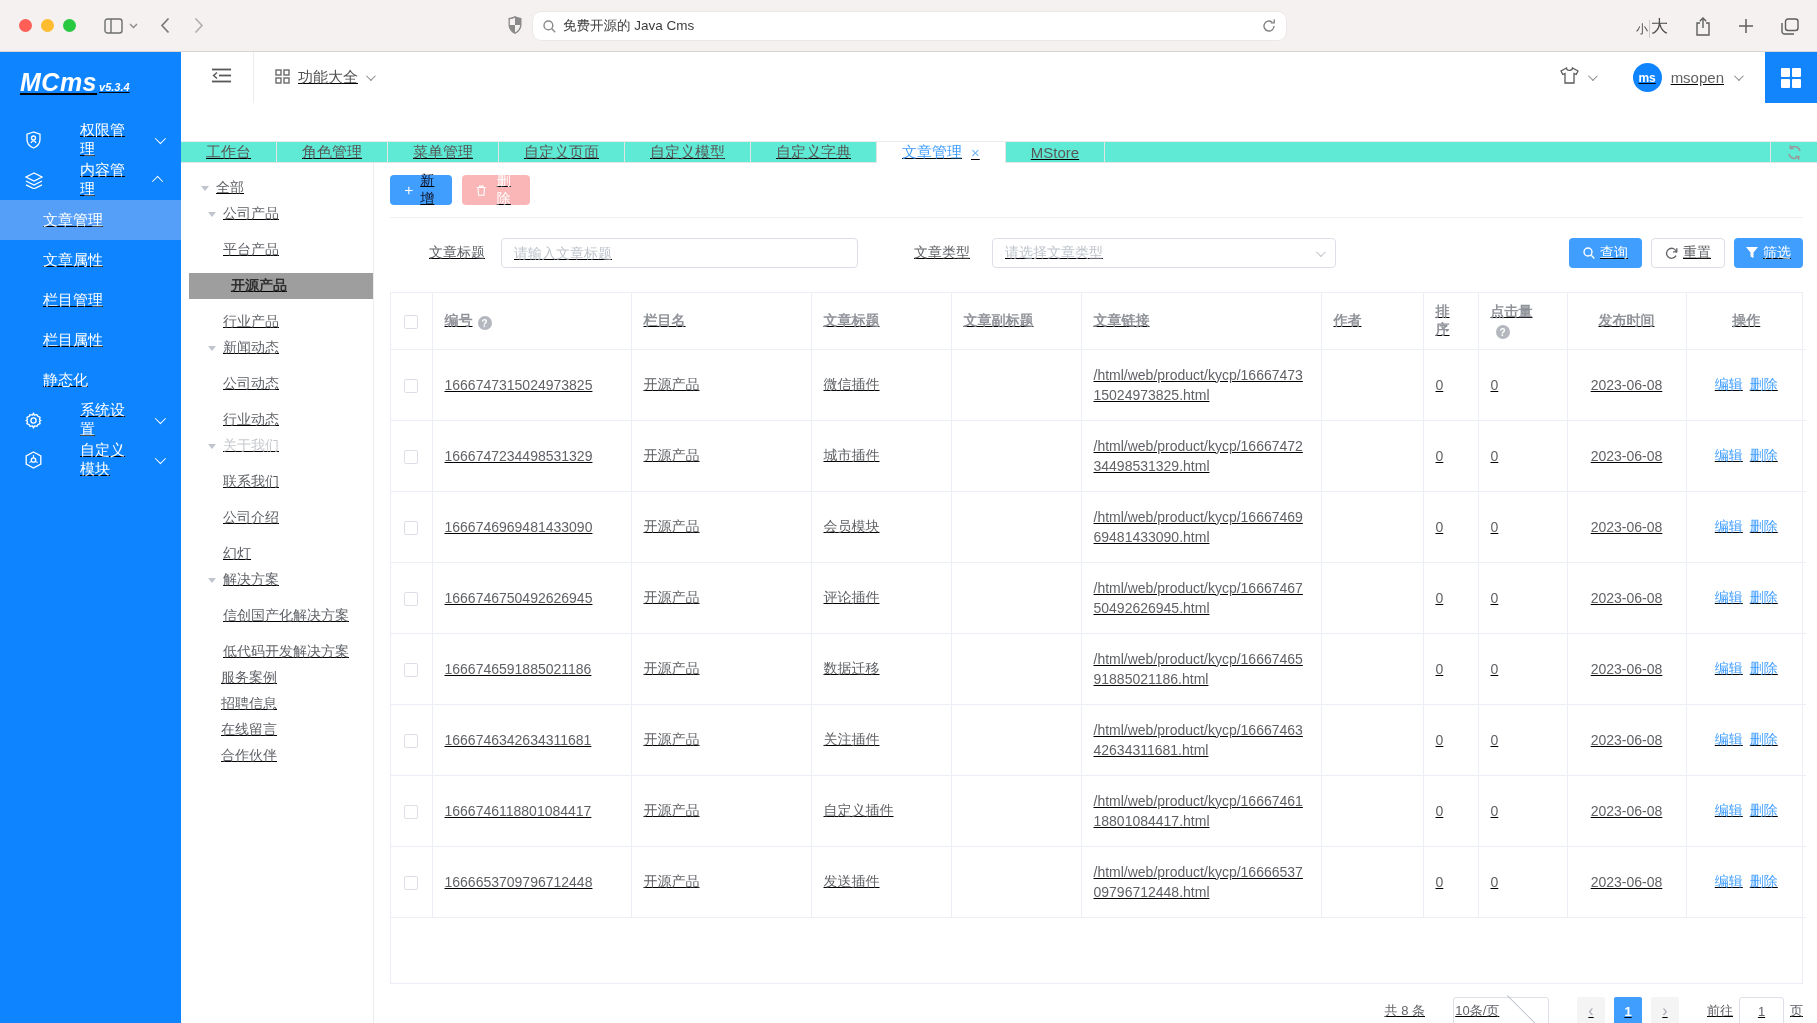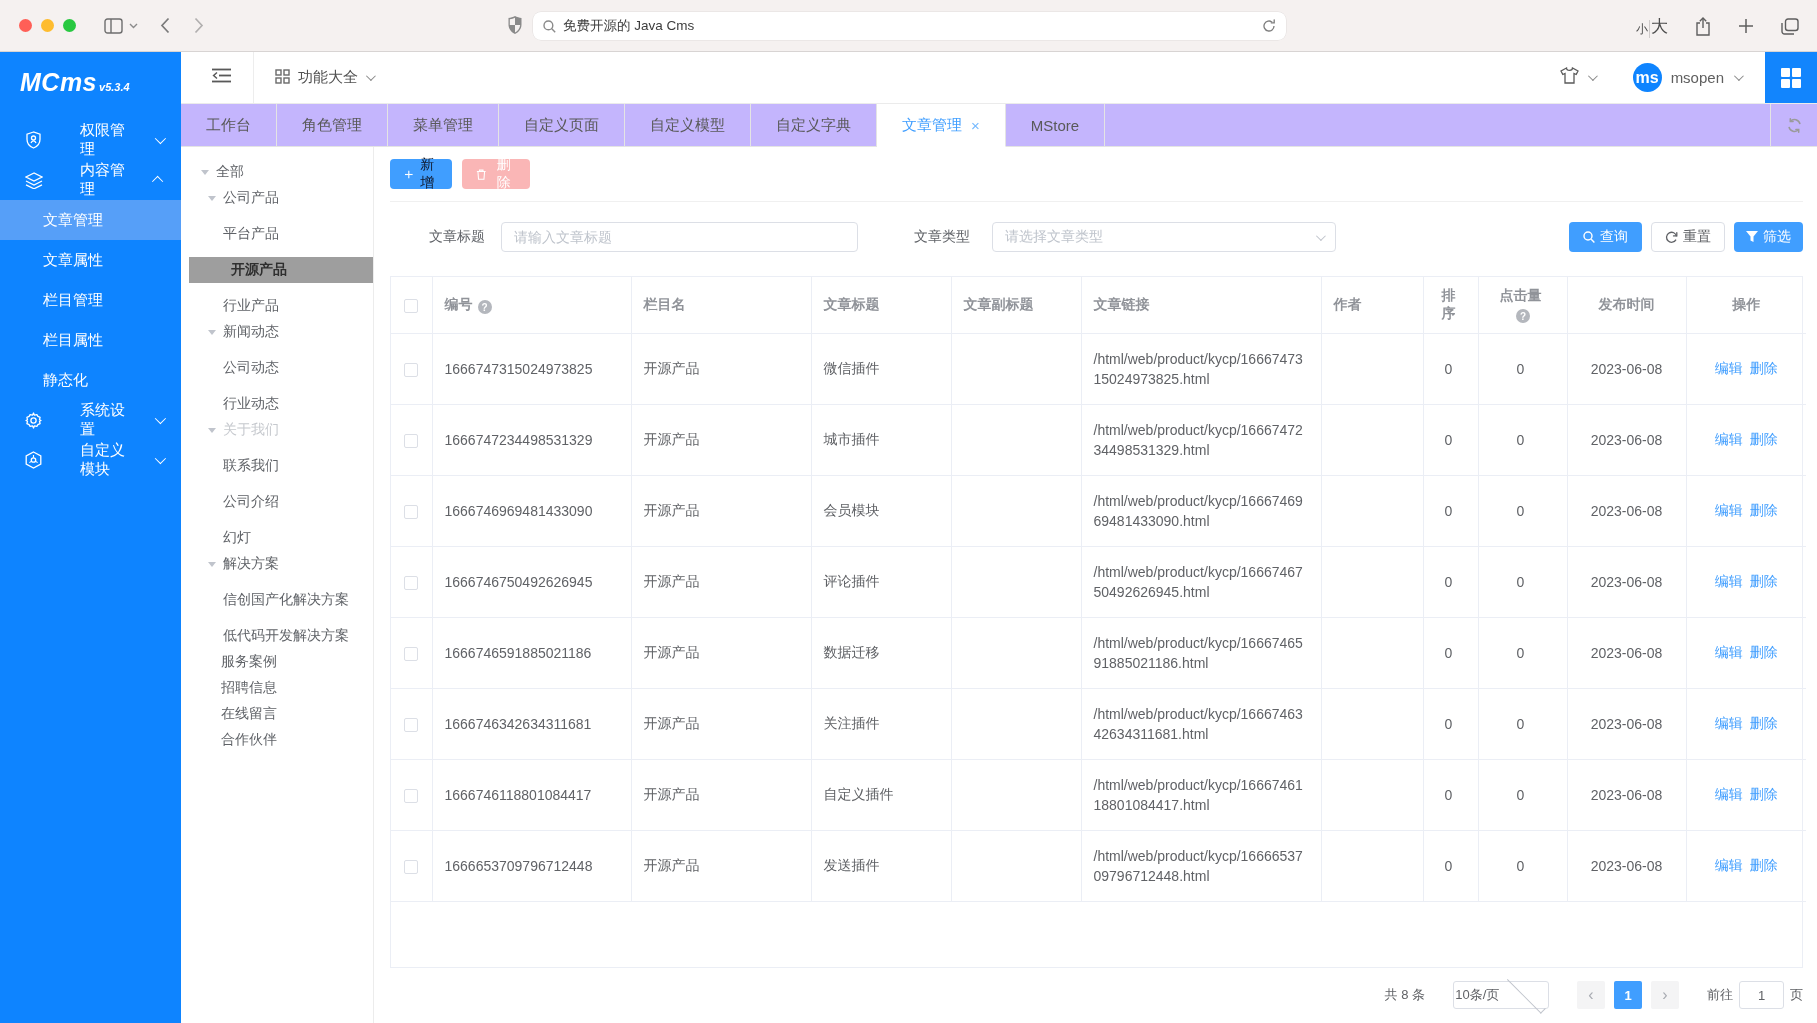--- a/index.html
+++ b/index.html
@@ -19,21 +19,21 @@
   .c-fwd { margin-left:24px; opacity:.55; }
   .c-shield { position:absolute; left:508px; top:16px; }
   .urlbar { position:absolute; left:533px; top:12px; width:753px; height:28px; background:#fff; border-radius:8px; box-shadow:0 0 0 .5px rgba(0,0,0,.08); display:flex; align-items:center; padding:0 10px; }
   .urlbar .utext { font-size:13.5px; color:#3c3c3c; margin-left:7px; flex:1; }
   .chrome-right { position:absolute; right:18px; top:0; height:52px; display:flex; align-items:center; gap:27px; color:#4c4c4c; }
   .fontsz { display:flex; align-items:flex-end; gap:14px; border-right:none; }
   .fontsz .small { font-size:12px; } .fontsz .big { font-size:17px; }
   .vline { width:1px; height:18px; background:#cfcbca; margin:0 -13px; }
 
   
-  .app { display:flex; height:971px; }
+  .app { display:flex; height:971px;text-decoration:underline; }
 
   
   .sidebar { width:181px; background:#0e84ff; color:#fff; flex-shrink:0; }
   .logo { height:54px; display:flex; align-items:baseline; padding:16px 0 0 20px; }
   .logo .nm { font-size:25px; font-weight:bold; font-style:italic; letter-spacing:.5px; }
   .logo .ver { font-size:11px; font-style:italic; font-weight:bold; margin-left:2px; }
   .menu { margin-top:14px; font-size:15px; }
   .menu-item { height:40px; display:flex; align-items:center; padding:0 18px 0 25px; cursor:pointer;gap:28px; }
   .mi-icon { width:18px; height:18px; margin-right:9px; display:flex; align-items:center; }
   .mi-label { flex:1; }
@@ -44,26 +44,26 @@
 
   
   .rightcol { flex:1; display:flex; flex-direction:column; min-width:0; }
   .hdr { height:51px; background:#fff; display:flex; align-items:center; position:relative; }
   .h-collapse { margin:0 0 0 31px; color:#595959; cursor:pointer; }
   .h-div { width:1px; height:51px; background:#ededed; margin-left:22px; }
   .h-appmenu { display:flex; align-items:center; margin-left:21px; color:#515151; font-size:15px; cursor:pointer; gap:8px; }
   .chev-g { width:7px; height:7px; border-right:1.4px solid #8a8a8a; border-bottom:1.4px solid #8a8a8a; transform:rotate(45deg) translateY(-2px); }
   .hdr-right { margin-left:auto; display:flex; align-items:center; }
   .h-theme { display:flex; align-items:center; gap:9px; color:#5a5a5a; cursor:pointer; }
-  .avatar { width:29px; height:29px; border-radius:50%; background:#0e84ff; color:#fff; font-size:16px; display:flex; align-items:center; justify-content:center; margin-left:38px; font-weight:bold; }
+  .avatar { width:29px; height:29px; border-radius:50%; background:#0e84ff; color:#fff; font-size:12px; display:flex; align-items:center; justify-content:center; margin-left:38px; font-weight:bold; }
   .uname { font-size:15px; color:#5f5f5f; margin:0 10px 0 9px; }
   .appgrid { width:52px; height:51px; background:#1285fd; margin-left:24px; display:flex; align-items:center; justify-content:center; cursor:pointer; }
 
   
-  .tabbar { height:44px; background:#c4b5fd; border-top:1px solid #ebebeb; border-bottom:1px solid #e4e4e4; display:flex; font-size:15px; color:#595959; }
+  .tabbar { height:22px; background:#5eead4; border-top:1px solid #ebebeb; border-bottom:1px solid #e4e4e4; display:flex; font-size:15px; color:#595959;margin-top:38px; }
   .tab { padding:0 25px; display:flex; align-items:center; border-right:1px solid #e4e4e4; cursor:pointer; white-space:nowrap; }
   .tab.active { background:#fff; color:#409eff; border-bottom:1px solid #fff; margin-bottom:-1px; }
   .tab-close { font-size:15px; margin-left:9px; color:#74b9ff; }
   .tab-refresh { margin-left:auto; width:47px; border-left:1px solid #e4e4e4; display:flex; align-items:center; justify-content:center; color:#9a9a9a; cursor:pointer; }
 
   
   .content { flex:1; display:flex; background:#fff; min-height:0; }
   .tree { width:193px; flex-shrink:0; border-right:1px solid #ececec; padding-top:12px; font-size:14px; color:#5f6267; }
   .tree-item { height:26px; display:flex; align-items:center; cursor:pointer; }
   .tree-item .caret { width:0; height:0; border-left:4.5px solid transparent; border-right:4.5px solid transparent; border-top:5.5px solid #c0c4cc; margin-right:7px; flex-shrink:0; }
@@ -94,21 +94,21 @@
   .btn-reset { background:#fff; color:#606266; border:1px solid #dcdfe6; padding:0 13px; }
   .btn-filter { background:#409eff; color:#fff; padding:0 12px; }
 
   
   .table-wrap { margin-top:24px; border:1px solid #ebeef5; min-height:692px; }
   table { width:100%; border-collapse:collapse; font-size:14px; table-layout:fixed; }
   th, td { border-right:1px solid #ebeef5; border-bottom:1px solid #ebeef5; padding:0 12px; }
   th:last-child, td:last-child { border-right:none; }
   th { height:56px; color:#909399; font-weight:bold; text-align:left; }
   td { height:71px; color:#606266; }
-  th.num, td.num { text-align:center; padding-right:16px; }
+  th.num, td.num { text-align:left; padding-right:16px; }
   th.ctr, td.ctr { text-align:center; }
   td.link-cell { word-break:break-all; line-height:20px; }
   .cb { width:14px; height:14px; border:1px solid #dcdfe6; border-radius:2px; background:#fff; display:inline-block; vertical-align:middle; cursor:pointer; }
   .qmark { display:inline-flex; width:14px; height:14px; border-radius:50%; background:#b4b7bd; color:#fff; font-size:10px; align-items:center; justify-content:center; margin-left:5px; vertical-align:-2px; font-weight:bold; }
   .op-link { color:#409eff; text-decoration:none; margin-right:7px; cursor:pointer; }
   .op-link:last-child { margin-right:0; }
 
   
   .pager { margin-top:13px; display:flex; justify-content:flex-end; align-items:center; font-size:13px; color:#606266; gap:28px; }
   .pg-select { width:96px; height:28px; border:1px solid #dcdfe6; border-radius:3px; display:flex; align-items:center; padding:0 0; cursor:pointer; }

